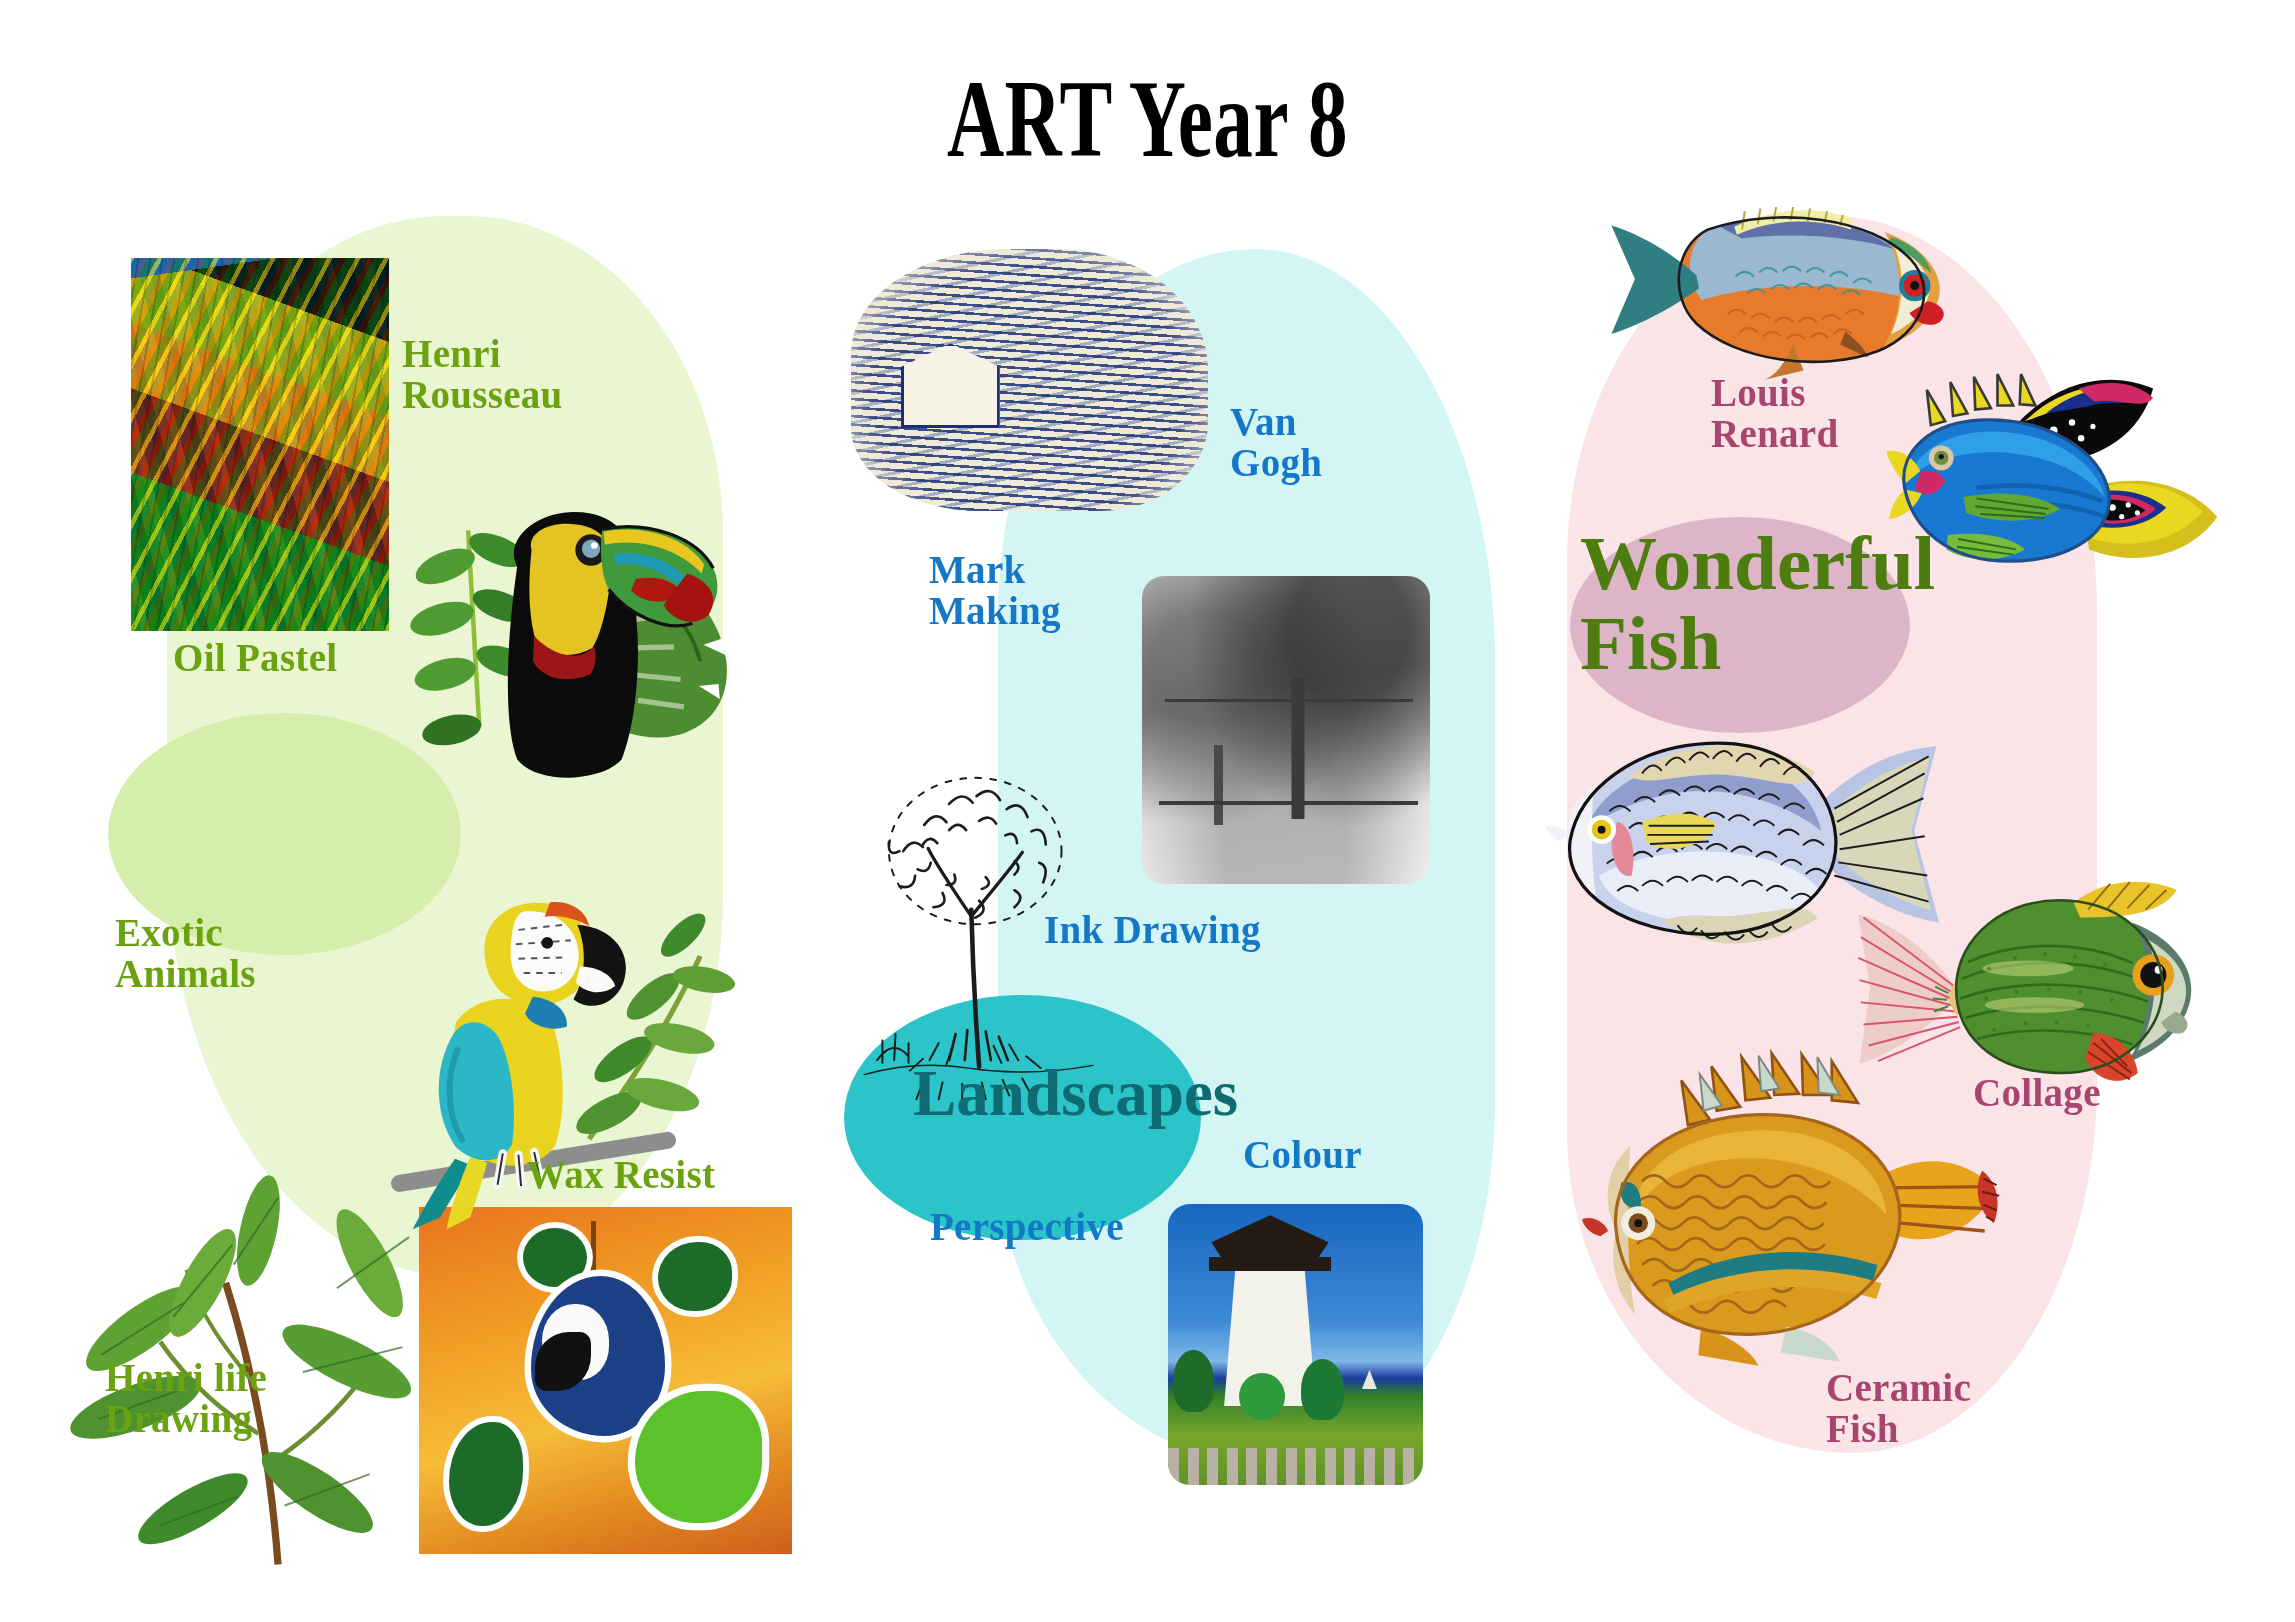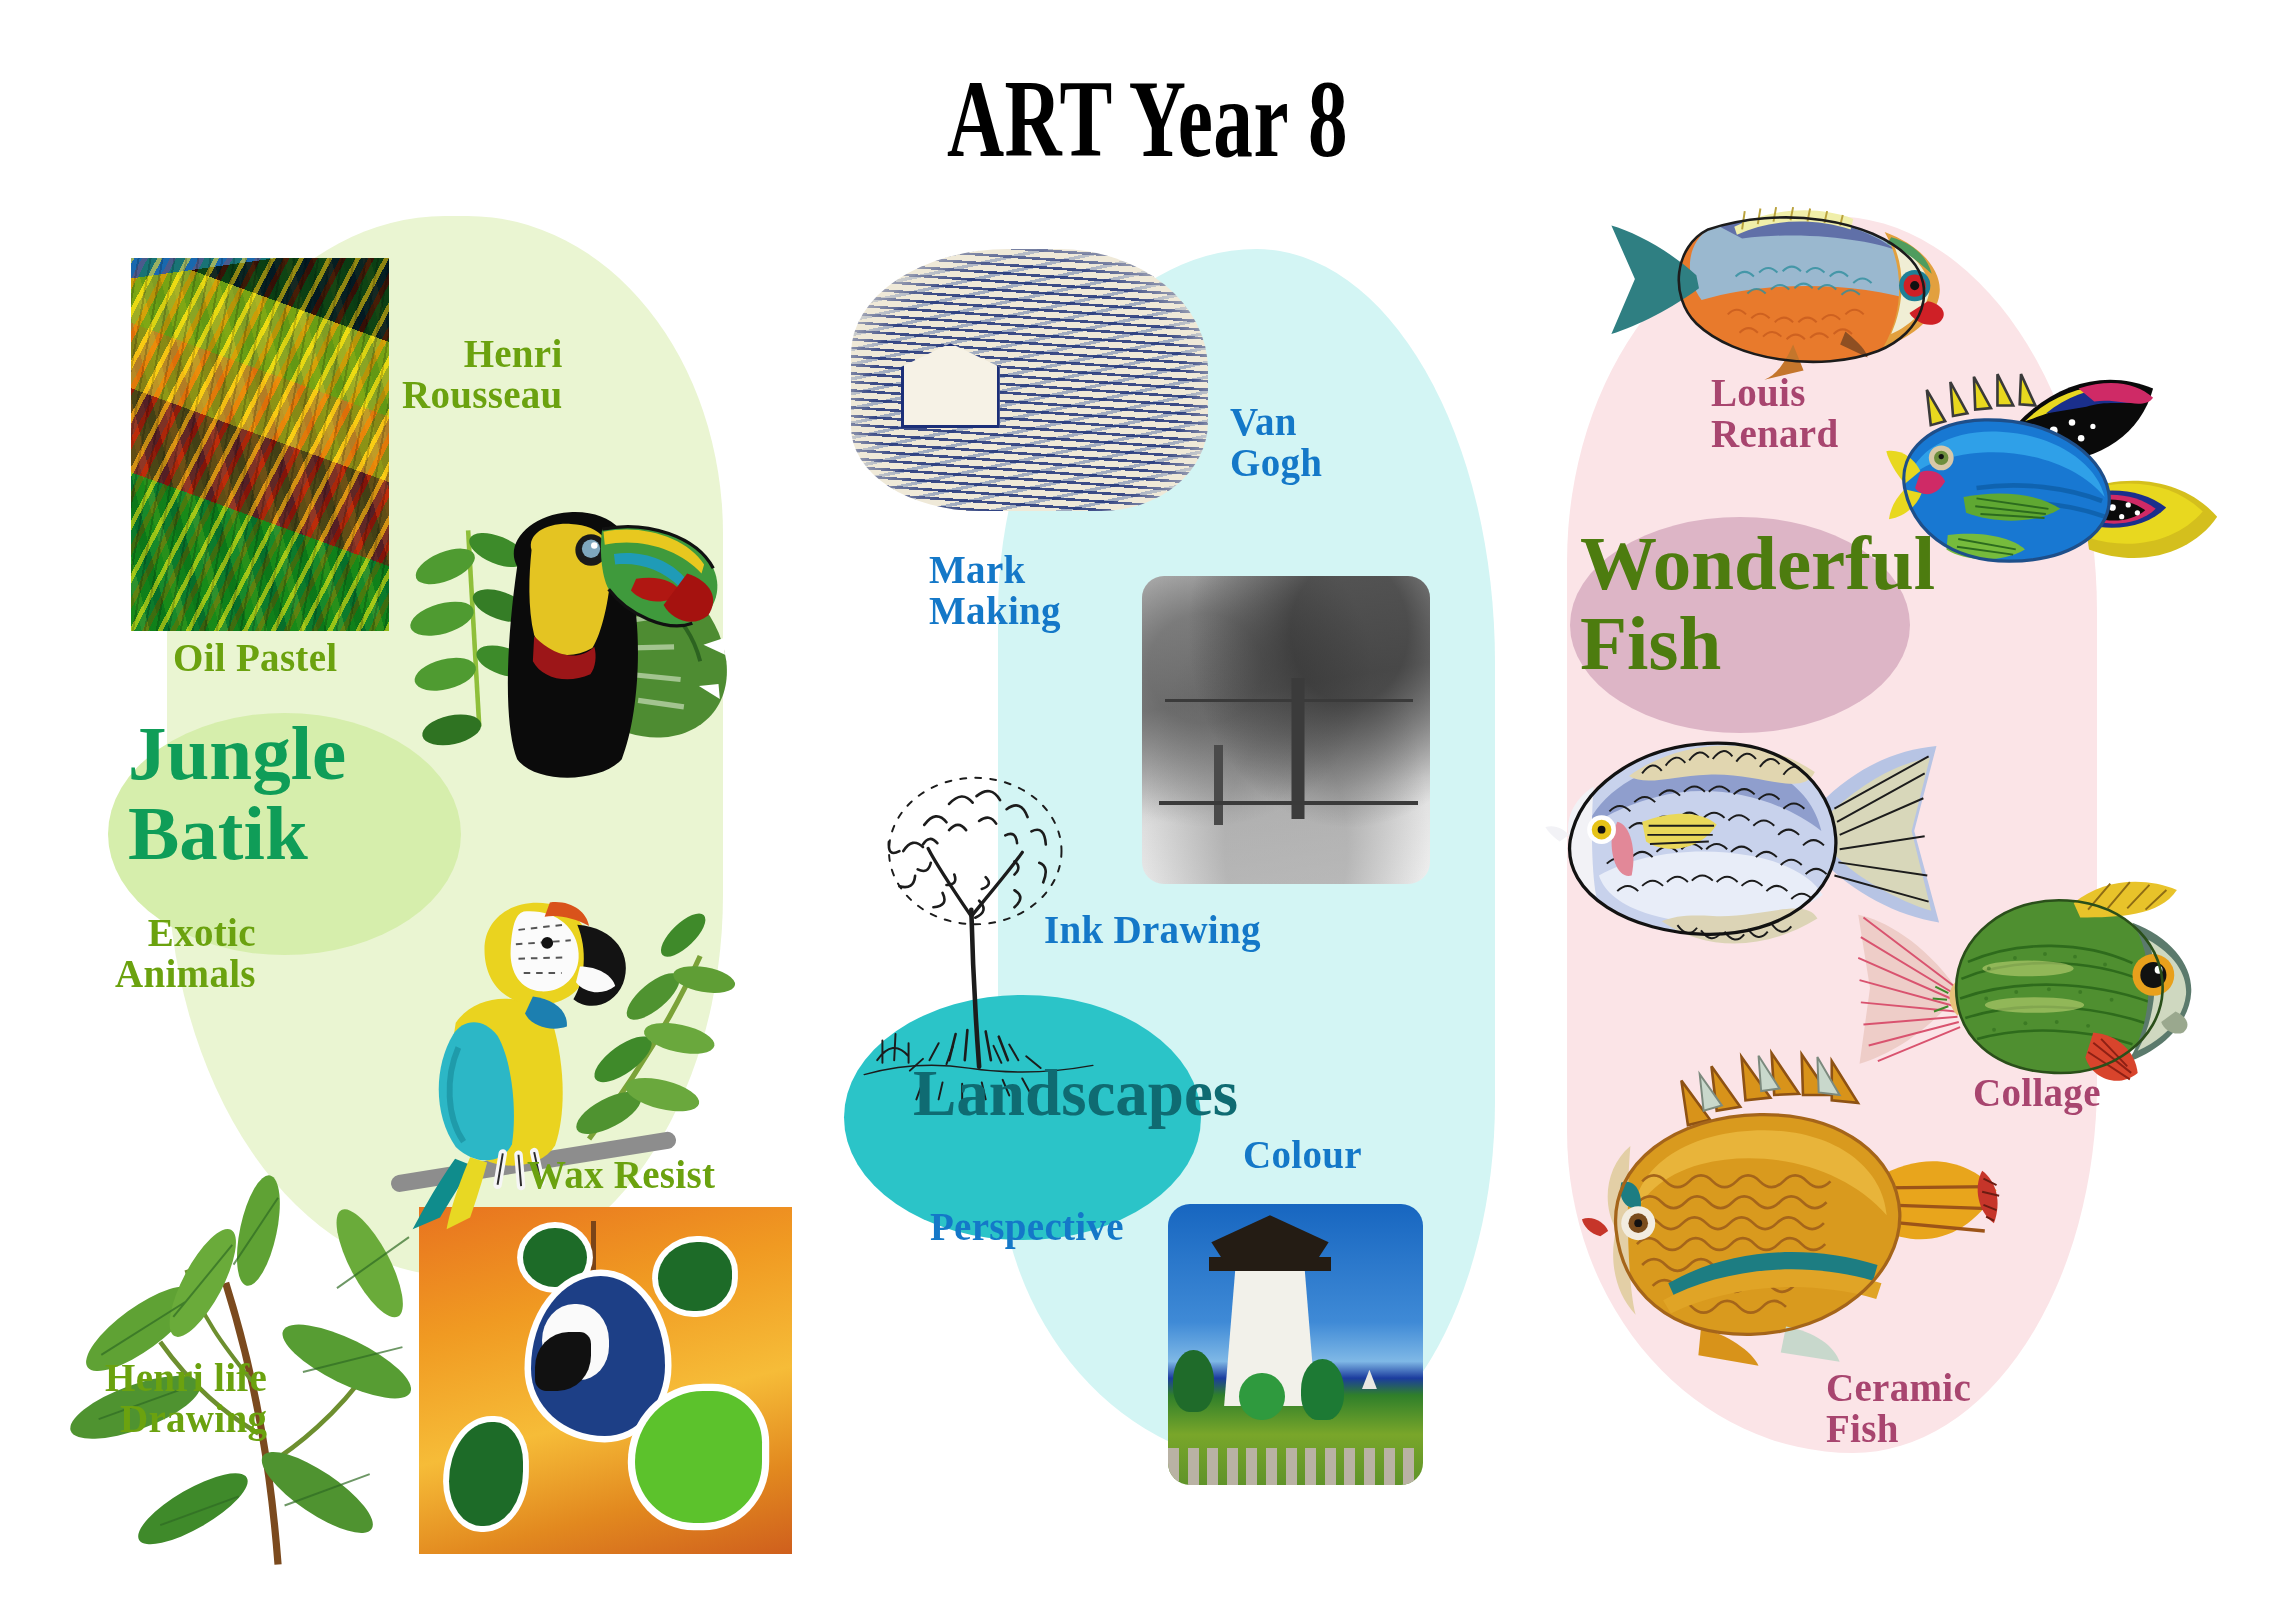--- a/index.html
+++ b/index.html
@@ -34,21 +34,21 @@
   }
 
   .ell{position:absolute;border-radius:50%;z-index:2;}
   .ell-green{left:108px;top:713px;width:353px;height:242px;background:#d6eeac;}
   .ell-teal{left:844px;top:995px;width:357px;height:245px;background:#2bc4c8;}
   .ell-pink{left:1570px;top:517px;width:340px;height:216px;background:#ddb5c6;}
 
   
   .lbl{position:absolute;z-index:8;line-height:1.04;white-space:pre-line;
        font-family:"Liberation Serif",serif;font-weight:700;}
-  .g-olive{color:#6ba20f;text-align:right;}
+  .g-olive{color:#6ba20f;}
   .g-emerald{color:#0f9d58;}
   .b-blue{color:#1478c8;}
   .b-teal{color:#0f6b72;}
   .p-plum{color:#a8456f;}
   .p-wine{color:#4d7c0f;}
   .sz-md{font-size:39px;letter-spacing:0.3px;}
   .sz-lg{font-size:65px;}
   .sz-xl{font-size:77px;}
 
   
@@ -291,22 +291,20 @@
     <div class="bird"></div>
     <div class="face"></div>
     <div class="beak"></div>
     <div class="leafA"></div>
     <div class="leafB"></div>
   </div>
 
   <div class="lbl sz-md g-olive" style="left:402px;top:334px;">Henri
 Rousseau</div>
   <div class="lbl sz-md g-olive" style="left:173px;top:638px;">Oil Pastel</div>
-  <div class="lbl sz-xl g-emerald" style="left:128px;top:713px;">Jungle
-Batik</div>
   <div class="lbl sz-md g-olive" style="left:115px;top:913px;">Exotic
 Animals</div>
   <div class="lbl sz-md g-olive" style="left:527px;top:1155px;">Wax Resist</div>
   <div class="lbl sz-md g-olive" style="left:105px;top:1358px;">Henri life
 Drawing</div>
 
   <div class="art vangogh"></div>
 
   <div class="art rounded inkbridge">
     <div class="cable"></div>

